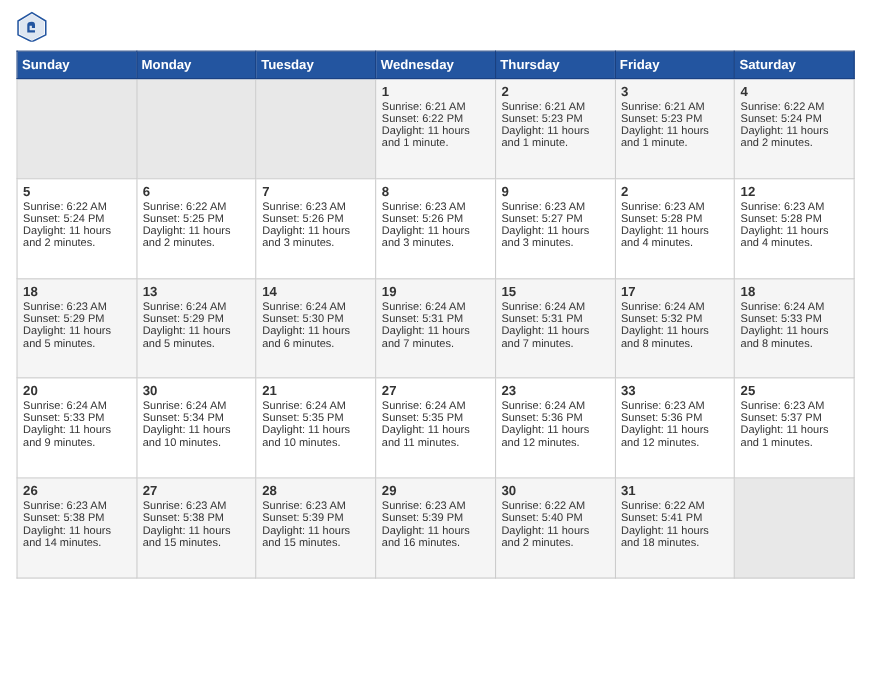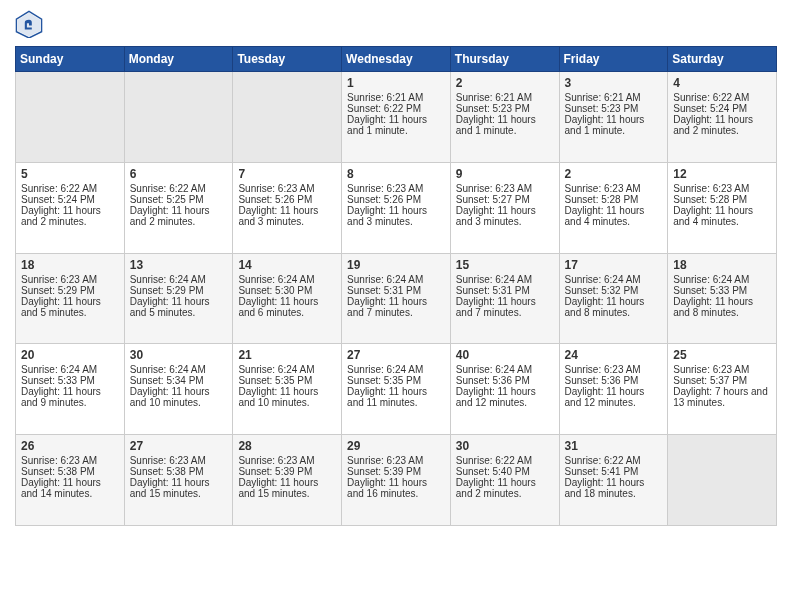--- a/index.html
+++ b/index.html
@@ -152,23 +152,23 @@
           <td><span class="day-number">19</span><span>Sunrise: 6:24 AM</span><br><span>Sunset: 5:31 PM</span><br><span>Daylight: 11 hours and 7 minutes.</span></td>
           <td><span class="day-number">15</span><span>Sunrise: 6:24 AM</span><br><span>Sunset: 5:31 PM</span><br><span>Daylight: 11 hours and 7 minutes.</span></td>
           <td><span class="day-number">17</span><span>Sunrise: 6:24 AM</span><br><span>Sunset: 5:32 PM</span><br><span>Daylight: 11 hours and 8 minutes.</span></td>
           <td><span class="day-number">18</span><span>Sunrise: 6:24 AM</span><br><span>Sunset: 5:33 PM</span><br><span>Daylight: 11 hours and 8 minutes.</span></td>
         </tr>
         <tr>
           <td><span class="day-number">20</span><span>Sunrise: 6:24 AM</span><br><span>Sunset: 5:33 PM</span><br><span>Daylight: 11 hours and 9 minutes.</span></td>
           <td><span class="day-number">30</span><span>Sunrise: 6:24 AM</span><br><span>Sunset: 5:34 PM</span><br><span>Daylight: 11 hours and 10 minutes.</span></td>
           <td><span class="day-number">21</span><span>Sunrise: 6:24 AM</span><br><span>Sunset: 5:35 PM</span><br><span>Daylight: 11 hours and 10 minutes.</span></td>
           <td><span class="day-number">27</span><span>Sunrise: 6:24 AM</span><br><span>Sunset: 5:35 PM</span><br><span>Daylight: 11 hours and 11 minutes.</span></td>
-          <td><span class="day-number">40</span><span>Sunrise: 6:24 AM</span><br><span>Sunset: 5:36 PM</span><br><span>Daylight: 11 hours and 12 minutes.</span></td>
-          <td><span class="day-number">24</span><span>Sunrise: 6:23 AM</span><br><span>Sunset: 5:36 PM</span><br><span>Daylight: 11 hours and 12 minutes.</span></td>
-          <td><span class="day-number">25</span><span>Sunrise: 6:23 AM</span><br><span>Sunset: 5:37 PM</span><br><span>Daylight: 7 hours and 13 minutes.</span></td>
+          <td><span class="day-number">23</span><span>Sunrise: 6:24 AM</span><br><span>Sunset: 5:36 PM</span><br><span>Daylight: 11 hours and 12 minutes.</span></td>
+          <td><span class="day-number">33</span><span>Sunrise: 6:23 AM</span><br><span>Sunset: 5:36 PM</span><br><span>Daylight: 11 hours and 12 minutes.</span></td>
+          <td><span class="day-number">25</span><span>Sunrise: 6:23 AM</span><br><span>Sunset: 5:37 PM</span><br><span>Daylight: 11 hours and 1 minutes.</span></td>
         </tr>
         <tr>
           <td><span class="day-number">26</span><span>Sunrise: 6:23 AM</span><br><span>Sunset: 5:38 PM</span><br><span>Daylight: 11 hours and 14 minutes.</span></td>
           <td><span class="day-number">27</span><span>Sunrise: 6:23 AM</span><br><span>Sunset: 5:38 PM</span><br><span>Daylight: 11 hours and 15 minutes.</span></td>
           <td><span class="day-number">28</span><span>Sunrise: 6:23 AM</span><br><span>Sunset: 5:39 PM</span><br><span>Daylight: 11 hours and 15 minutes.</span></td>
           <td><span class="day-number">29</span><span>Sunrise: 6:23 AM</span><br><span>Sunset: 5:39 PM</span><br><span>Daylight: 11 hours and 16 minutes.</span></td>
           <td><span class="day-number">30</span><span>Sunrise: 6:22 AM</span><br><span>Sunset: 5:40 PM</span><br><span>Daylight: 11 hours and 2 minutes.</span></td>
           <td><span class="day-number">31</span><span>Sunrise: 6:22 AM</span><br><span>Sunset: 5:41 PM</span><br><span>Daylight: 11 hours and 18 minutes.</span></td>
           <td class="cell-empty"></td>
         </tr>

